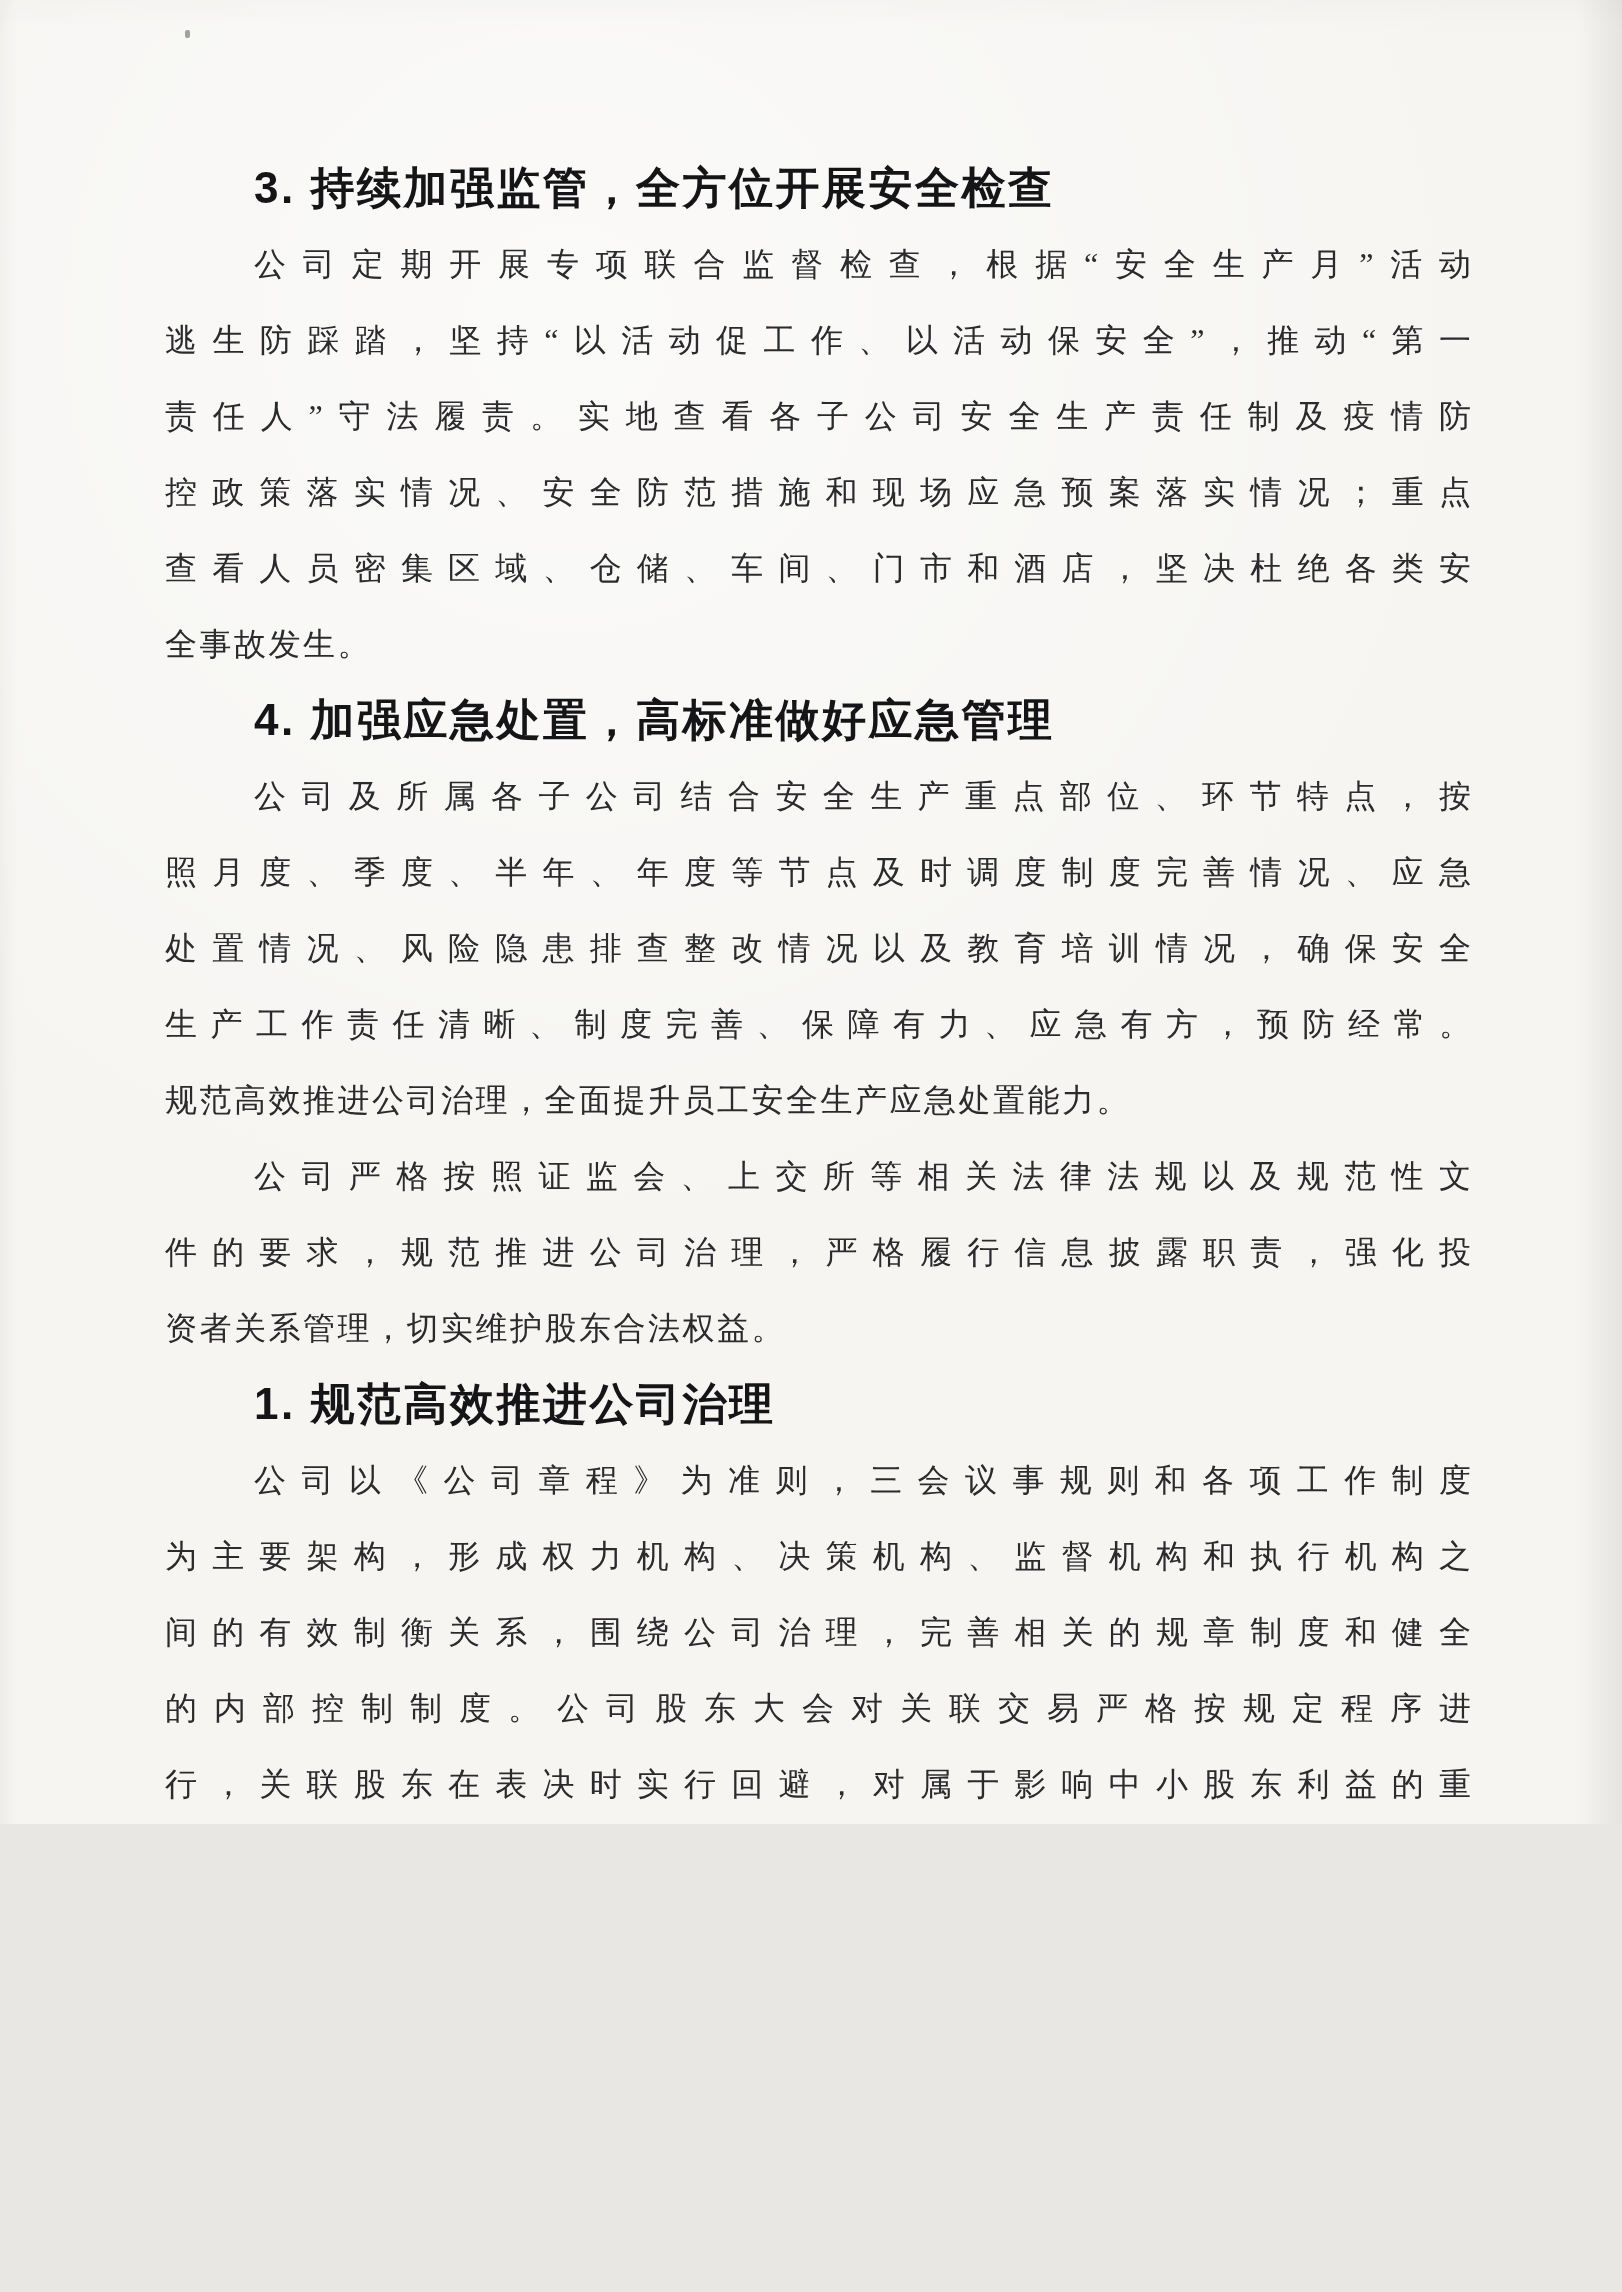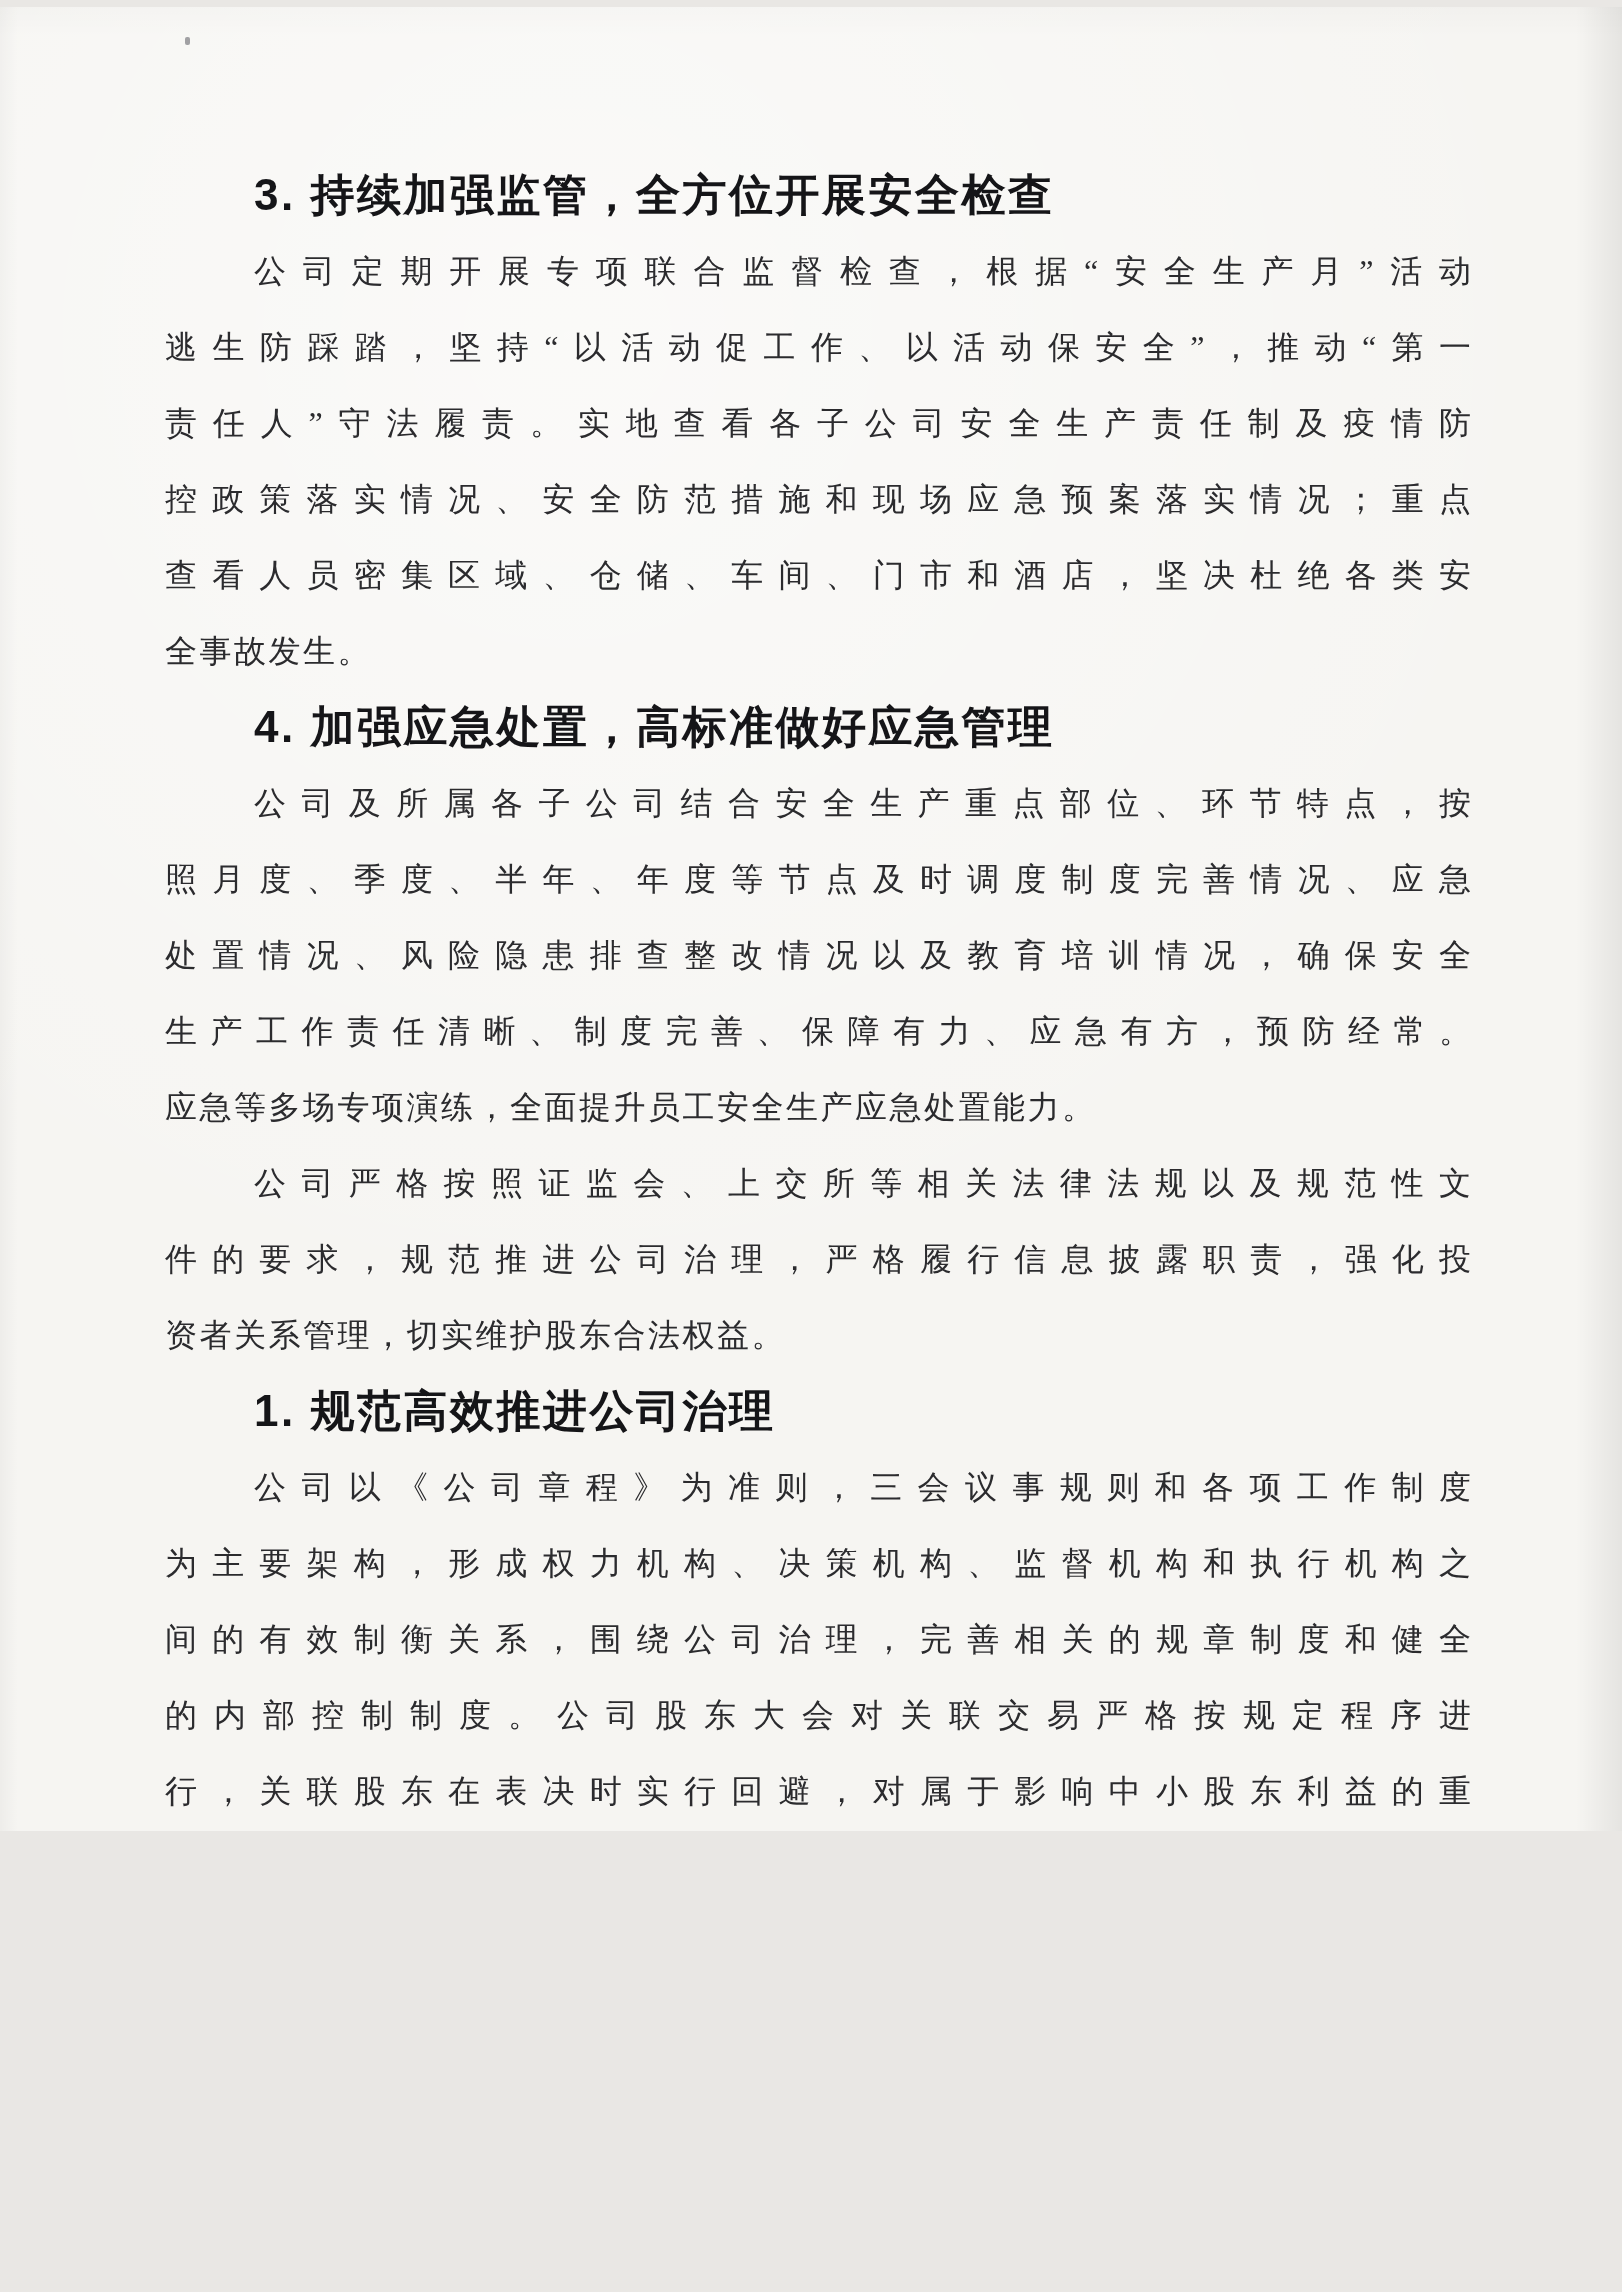--- a/index.html
+++ b/index.html
@@ -4,21 +4,21 @@
 <style>
   html, body {
     margin: 0;
     padding: 0;
     background: #e9e7e4;
   }
   .page {
     position: relative;
     width: 1622px;
     height: 1824px;
-    margin: 7px auto;
+    margin: 0 auto;
     background-color: #f6f5f2;
     background-image:
       radial-gradient(circle at 35% 18%, rgba(255,255,255,0.5), rgba(255,255,255,0) 55%),
       linear-gradient(90deg, rgba(0,0,0,0.035) 0px, rgba(0,0,0,0) 17.7px, rgba(0,0,0,0) 1576px, rgba(0,0,0,0.07) 1622px),
       linear-gradient(180deg, rgba(0,0,0,0.02) 0px, rgba(0,0,0,0) 29.6px, rgba(0,0,0,0) 2246px, rgba(0,0,0,0.05) 2292px);
     overflow: hidden;
     font-family: "Liberation Serif", "DejaVu Serif", serif;
     text-decoration: underline;
   }
   .speck {
@@ -96,21 +96,21 @@
         <div class="line">控政策落实情况、安全防范措施和现场应急预案落实情况；重点</div>
         <div class="line">查看人员密集区域、仓储、车间、门市和酒店，坚决杜绝各类安</div>
         <div class="line end">全事故发生。</div>
       </div>
       <div class="heading">4. 加强应急处置，高标准做好应急管理</div>
       <div class="para">
         <div class="line first">公司及所属各子公司结合安全生产重点部位、环节特点，按</div>
         <div class="line">照月度、季度、半年、年度等节点及时调度制度完善情况、应急</div>
         <div class="line">处置情况、风险隐患排查整改情况以及教育培训情况，确保安全</div>
         <div class="line">生产工作责任清晰、制度完善、保障有力、应急有方，预防经常。</div>
-        <div class="line end">应急等多场专项演练，全面提升员工安全生产应急处置能力。</div>
+        <div class="line end">规范高效推进公司治理，全面提升员工安全生产应急处置能力。</div>
       </div>
       <div class="para">
         <div class="line first">公司严格按照证监会、上交所等相关法律法规以及规范性文</div>
         <div class="line">件的要求，规范推进公司治理，严格履行信息披露职责，强化投</div>
         <div class="line end">资者关系管理，切实维护股东合法权益。</div>
       </div>
       <div class="heading">1. 规范高效推进公司治理</div>
       <div class="para">
         <div class="line first">公司以《公司章程》为准则，三会议事规则和各项工作制度</div>
         <div class="line">为主要架构，形成权力机构、决策机构、监督机构和执行机构之</div>

